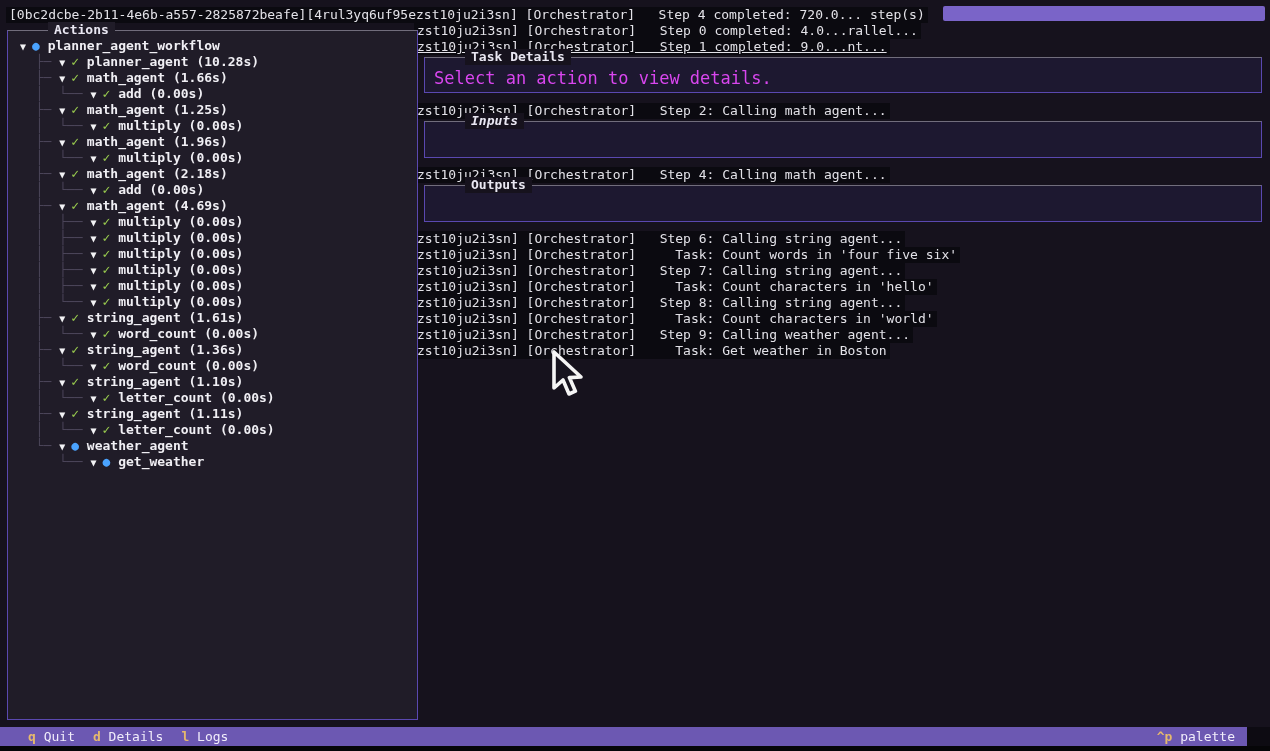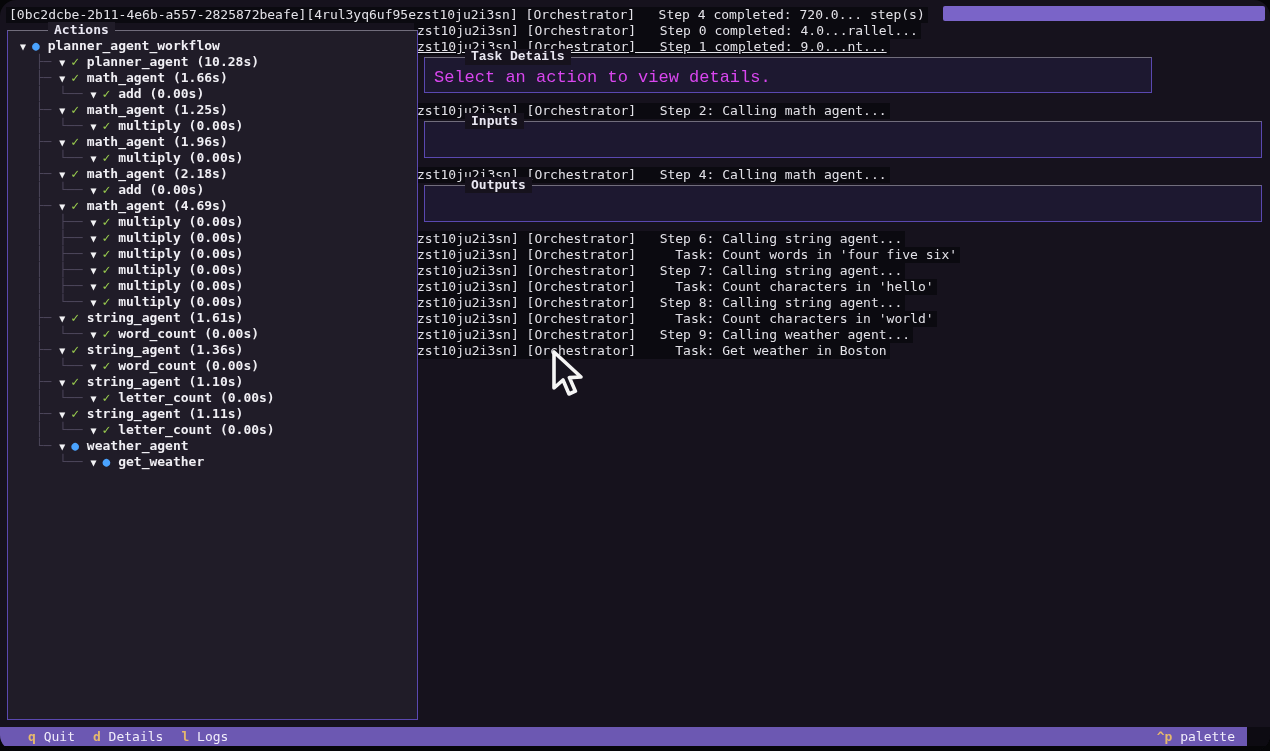--- a/index.html
+++ b/index.html
@@ -18,21 +18,20 @@
     --guide-grey:#4a4458;
   }
   *{margin:0;padding:0;box-sizing:border-box;}
   html,body{background:#060608;}
   .screen{
     position:relative;
     width:1270px;height:751px;
     background:var(--page-bg);
     overflow:hidden;
     font-family:"DejaVu Sans Mono","Liberation Mono",monospace;
-    border-radius:16px;
   }
   
   .log-layer{position:absolute;inset:0;z-index:1;}
   .log-line{
     position:absolute;
     background:var(--log-strip-bg);
     color:var(--log-text);
     padding:0 3px;
     height:16px;line-height:16px;
     white-space:pre;
@@ -51,22 +50,22 @@
     border:1px solid var(--border-purple);
     border-top-color:var(--border-grey);
   }
   .panel-title{
     position:absolute;top:-9px;left:12px;
     background:var(--page-bg);
     padding:0 6px;
     font-size:13px;font-weight:bold;color:#e9e7f2;
     line-height:16px;white-space:pre;margin-left:28px;
   }
-  .panel-task-details{left:424px;top:57px;width:728px;height:36px;font-family:Liberation Mono, monospace;}
-  .panel-inputs{left:424px;top:121px;width:838px;height:37px;}
+  .panel-task-details{left:424px;top:57px;width:838px;height:36px;}
+  .panel-inputs{left:424px;top:121px;width:838px;height:37px;font-style:italic;}
   .panel-outputs{left:424px;top:185px;width:838px;height:37px;}
   .panel-message{
     padding:10px 18px 0 9px;
     font-size:17px;color:#d946ef;
     white-space:pre;
   }
   
   .panel-actions{
     left:7px;top:30px;width:411px;height:690px;z-index:2;
     background:var(--tree-panel-bg);

